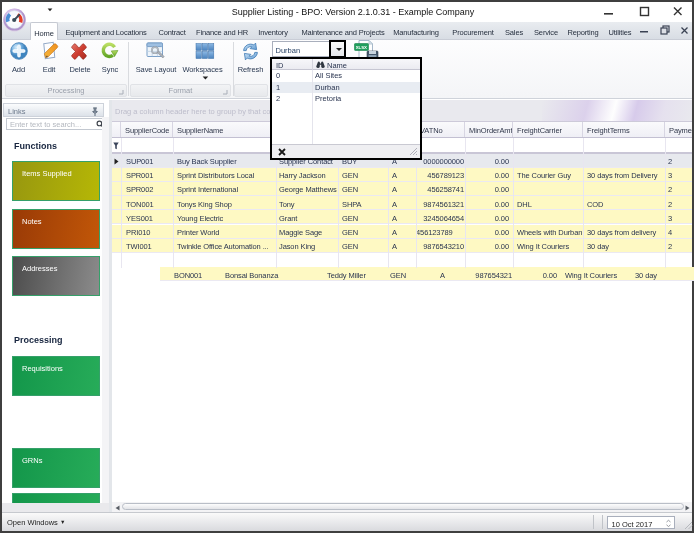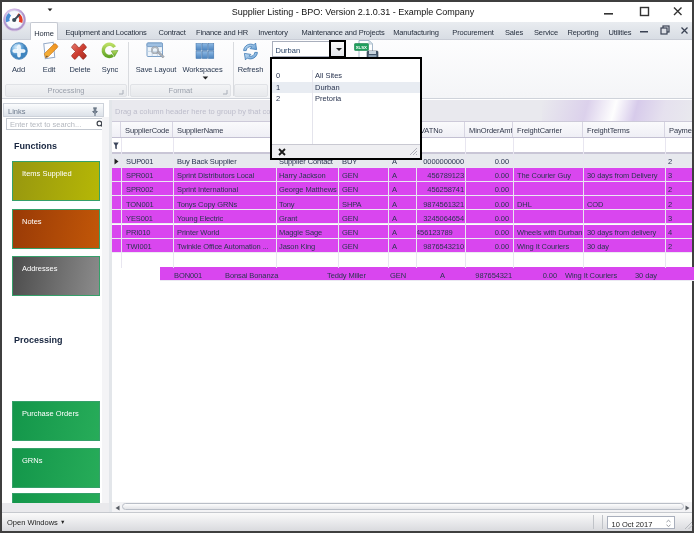--- a/index.html
+++ b/index.html
@@ -34,21 +34,21 @@
   #sb-scroll{position:absolute;right:0px;top:17px;width:7px;height:386px;background:#f4f4f6;}
   #splitter{position:absolute;left:109px;top:100px;width:3px;height:412px;background:#e3e6ea;}
   
   #grid{position:absolute;left:112px;top:100px;width:580px;height:412px;background:#fff;}
   #groupby{position:absolute;left:0;top:0;width:580px;height:22px;background:#e9e9ee;border-bottom:1px solid #cdcad9;box-sizing:border-box;overflow:hidden;}
   #groupby span{position:absolute;left:3px;top:6.5px;font-size:7.5px;color:#bdbdcb;white-space:nowrap;width:156px;overflow:hidden;}
   .hcell{position:absolute;top:0;height:100%;border-right:1px solid #d7d5e2;box-sizing:border-box;font-size:7.5px;letter-spacing:-0.1px;color:#30374a;padding:4px 0 0 4px;overflow:hidden;}
   #headrow{position:absolute;left:0;top:22px;width:580px;height:15.5px;background:linear-gradient(#fafafc,#efeff5);border-bottom:1px solid #c3c0d2;box-sizing:border-box;}
   #filterrow{position:absolute;left:0;top:37.5px;width:580px;height:16px;background:#fff;border-bottom:2px solid #c9c6d6;box-sizing:border-box;}
   .gline{position:absolute;top:0;width:1px;height:100%;background:#e8e6f0;}
-  .drow{position:absolute;left:0;width:580px;height:14.2px;border-bottom:1px solid #ebe9f2;box-sizing:border-box;background:#d946ef;}
+  .drow{position:absolute;left:0;width:580px;height:14.2px;border-bottom:1px solid #ebe9f2;box-sizing:border-box;background:#fef9c3;}
   .drow.sel{background:#e7e9ee;}
   .dcell{position:absolute;top:3.5px;font-size:7.5px;letter-spacing:-0.1px;color:#2a3550;white-space:nowrap;}
   .dright{text-align:right;}
   
   #hscroll{position:absolute;left:0px;top:402px;width:580px;height:10px;background:#f3f3f5;}
   #hthumb{position:absolute;left:10px;top:1px;width:562px;height:7px;background:linear-gradient(#fdfdfd,#e3e4e8);border:1px solid #b9bec7;border-radius:4px;box-sizing:border-box;}
   
   #statusbar{position:absolute;left:2px;top:512px;width:690px;height:19px;background:linear-gradient(#fafafa,#d9dade);border-top:1px solid #c6c9ce;box-sizing:border-box;}
   #openwin{position:absolute;left:5px;top:5px;font-size:7.5px;color:#222;}
   #datebox{position:absolute;left:605px;top:3px;width:68px;height:13px;background:#fff;border:1px solid #a9afbc;box-sizing:border-box;}
@@ -253,21 +253,21 @@
   <div class="abs" style="left:8px;top:20px;font-size:7.5px;color:#b4b8bf;">Enter text to search...</div>
   <svg class="abs" style="left:94px;top:20px;" width="9" height="9" viewBox="0 0 9 9">
       <circle cx="3.4" cy="3.4" r="2.3" fill="none" stroke="#3f444c" stroke-width="1.15"></circle>
       <line x1="5.2" y1="5.2" x2="7.8" y2="7.8" stroke="#3f444c" stroke-width="1.5"></line>
     </svg>
   <div class="sideheader" style="top:40.5px;">Functions</div>
   <div class="sbtn" style="top:61.4px;background:linear-gradient(100deg,#97970f,#b6b706);">Items Supplied</div>
   <div class="sbtn" style="top:155.7px;background:linear-gradient(100deg,#4c4c4c,#8c8c8c);">Addresses</div>
   <div class="sbtn" style="top:108.5px;background:linear-gradient(100deg,#993a06,#c25708);">Notes</div>
   <div class="sideheader" style="top:234.5px;">Processing</div>
-  <div class="sbtn" style="top:301.3px;background:linear-gradient(100deg,#13964a,#27ac59);">Purchase Orders</div>
+  <div class="sbtn" style="top:256px;background:linear-gradient(100deg,#13964a,#27ac59);">Requisitions</div>
   <div class="sbtn" style="top:347.6px;background:linear-gradient(100deg,#13964a,#27ac59);">GRNs</div>
   <div class="sbtn" style="top:393px;height:12px;background:linear-gradient(100deg,#13964a,#27ac59);padding-top:16px;">Supplier Invoices</div>
   <div id="sb-scroll"></div>
   <div class="abs" style="left:0;top:403px;width:107px;height:9px;background:#e9e9ec;"></div>
 </div>
 <div id="splitter"></div>
 <div id="grid">
   <div id="groupby">
       <div class="abs" style="left:430px;top:0;width:150px;height:22px;background:linear-gradient(105deg,rgba(233,233,238,0) 0%,rgba(206,185,233,0.5) 30%,rgba(255,255,255,0.95) 48%,rgba(200,178,232,0.55) 62%,rgba(223,210,240,0.35) 80%,rgba(233,233,238,0) 100%);"></div>
       <span>Drag a column header here to group by that col</span>
@@ -320,21 +320,21 @@
       <div class="dcell" style="left:65px;">Sprint International</div>
       <div class="dcell" style="left:167px;">George Matthews</div>
       <div class="dcell" style="left:230px;">GEN</div>
       <div class="dcell" style="left:280px;">A</div>
       <div class="dcell dright" style="left:304px;width:48px;">456258741</div>
       <div class="dcell dright" style="left:353px;width:44px;">0.00</div>
       <div class="dcell" style="left:556px;">2</div>
   </div>
   <div class="drow" style="top:96.1px;">
     <div class="dcell" style="left:14px;">TON001</div>
-      <div class="dcell" style="left:65px;">Tonys Copy GRNs</div>
+      <div class="dcell" style="left:65px;">Tonys King Shop</div>
       <div class="dcell" style="left:167px;">Tony</div>
       <div class="dcell" style="left:230px;">SHPA</div>
       <div class="dcell" style="left:280px;">A</div>
       <div class="dcell dright" style="left:304px;width:48px;">9874561321</div>
       <div class="dcell dright" style="left:353px;width:44px;">0.00</div>
       <div class="dcell" style="left:405px;">DHL</div>
       <div class="dcell" style="left:475px;">COD</div>
       <div class="dcell" style="left:556px;">2</div>
   </div>
   <div class="drow" style="top:110.3px;">
@@ -412,20 +412,28 @@
     </svg>
   <div id="datebox">
     <div class="abs" style="left:3.5px;top:2.5px;font-size:7.5px;color:#222;">10 Oct 2017</div>
     <svg class="abs" style="left:57px;top:1.5px;" width="7" height="9" viewBox="0 0 7 9">
         <path d="M1.5 3 L3.5 1.3 L5.5 3" fill="none" stroke="#8a8f96" stroke-width="0.9"></path>
         <path d="M1.5 5.8 L3.5 7.5 L5.5 5.8" fill="none" stroke="#8a8f96" stroke-width="0.9"></path>
       </svg>
   </div>
 </div>
 <div id="popup">
+  <div id="pophead">
+    <div class="abs" style="left:4px;top:1.5px;font-size:7.5px;color:#2a3550;">ID</div>
+    <svg class="abs" style="left:44px;top:1.5px;" width="9" height="8" viewBox="0 0 9 8">
+        <path d="M0.6 4.5 L1.8 1.2 a1.1 1.1 0 0 1 2 0 L4 2.5 h1 L5.2 1.2 a1.1 1.1 0 0 1 2 0 L8.4 4.5 a1.7 1.7 0 1 1 -3.2 0.6 v-1.3 h-1.4 v1.3 a1.7 1.7 0 1 1 -3.2 -0.6 Z" fill="#2f3640"></path>
+      </svg>
+    <div class="abs" style="left:55px;top:1.5px;font-size:7.5px;color:#2a3550;">Name</div>
+    <div class="abs" style="left:40px;top:0;width:1px;height:12px;background:#d5d5de;"></div>
+  </div>
   <div class="prow" style="top:11px;">
       <span class="abs" style="left:4px;top:1px;">0</span>
       <span class="abs" style="left:43px;top:1px;">All Sites</span>
     </div>
   <div class="prow" style="top:22.5px;background:#e8ecf2;">
       <span class="abs" style="left:4px;top:1px;">1</span>
       <span class="abs" style="left:43px;top:1px;">Durban</span>
     </div>
   <div class="prow" style="top:34px;">
       <span class="abs" style="left:4px;top:1px;">2</span>

